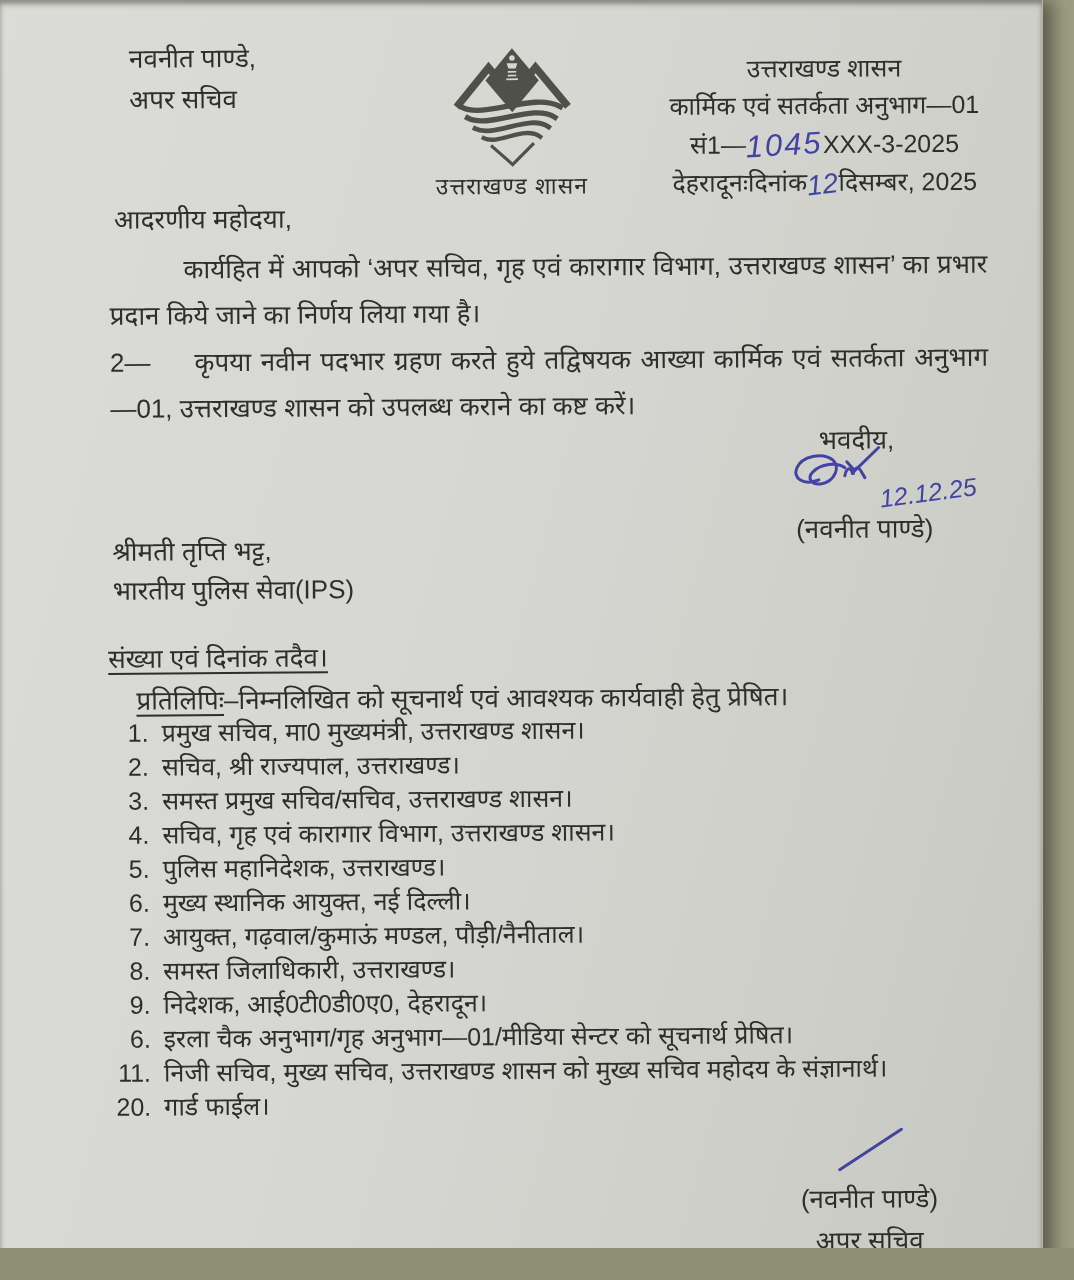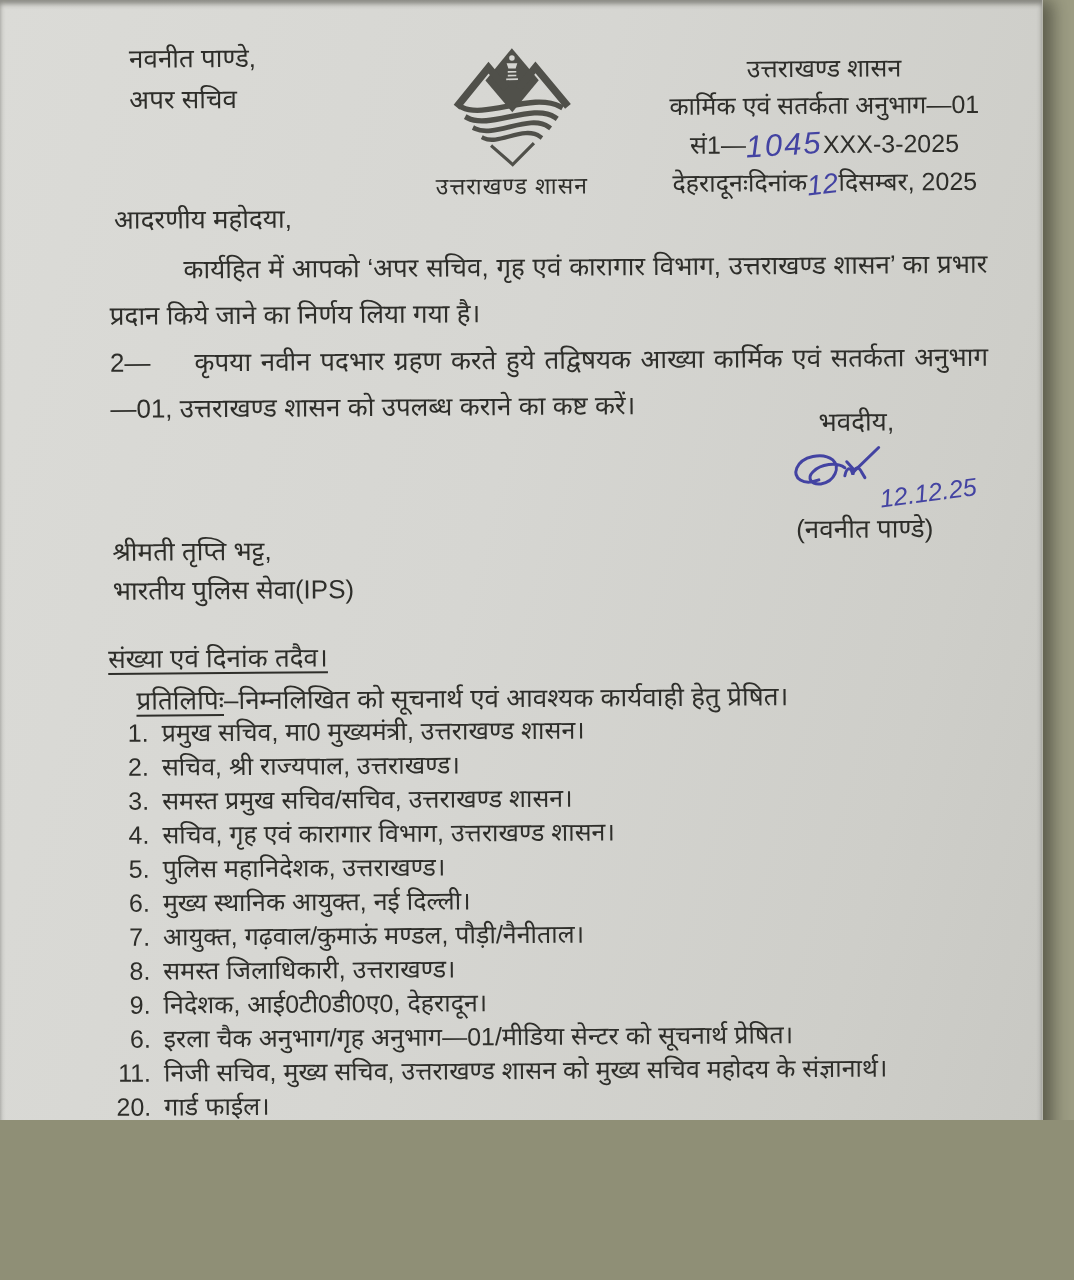--- a/index.html
+++ b/index.html
@@ -1,35 +1,35 @@
 <!DOCTYPE html>
 <html lang="hi"><head>
 <meta charset="utf-8">
 <style>
   html,body{margin:0;padding:0;}
   body{background:#8f8f76;font-family:"Liberation Sans",sans-serif;}
-  .page{position:relative;width:1074px;height:1120px;overflow:hidden;background:#9d9d84;}
+  .page{position:relative;width:1074px;height:1248px;overflow:hidden;background:#9d9d84;}
   .paper{position:absolute;top:0;left:0;width:1042px;height:1280px;
     background:linear-gradient(105deg,#dbdbd7 0%,#d6d6d2 45%,#cecec9 80%,#c7c7c2 100%);
     box-shadow:inset 0 4px 5px rgba(42,42,34,.45), 10px 0 16px rgba(30,30,22,.5);
     border-right:1px solid #b5b5ac;}
   .content{position:absolute;inset:0;color:#2e2e2a;transform:rotate(-0.4deg);transform-origin:50% 50%;}
   .abs{position:absolute;}
   .hw{color:#4343a2;font-style:italic;display:inline-block;}
   #sender{left:133px;top:36px;font-size:26px;line-height:41px;}
   #emblem{left:452px;top:44px;width:128px;height:128px;}
   #emblem-caption{left:405px;top:169px;width:220px;text-align:center;font-size:23px;letter-spacing:1px;}
   #office{left:626px;top:52px;width:404px;text-align:center;font-size:25px;line-height:37px;}
   #office .hw-ref{font-size:31px;transform:rotate(-3deg);position:relative;top:2px;letter-spacing:2px;}
   #office .hw-day{font-size:28px;transform:rotate(-6deg);position:relative;top:3px;}
   #salutation{left:117px;top:198px;font-size:26px;}
   #para1{left:112px;top:244px;width:878px;font-size:26px;line-height:46px;text-align:justify;text-indent:74px;margin:0;}
   #para2{left:112px;top:337px;width:878px;font-size:26px;line-height:46px;text-align:justify;margin:0;}
   #para2 .pnum{margin-right:44px;}
-  #closing{left:820px;top:405px;font-size:26px;}
+  #closing{left:820px;top:423px;font-size:26px;}
   #sig-svg{left:786px;top:444px;width:238px;height:84px;}
   #signatory{left:763px;top:512px;width:205px;text-align:center;font-size:26px;}
   #recipient{left:113px;top:530px;font-size:26px;line-height:39px;}
   #refline{left:108px;top:637px;font-size:26px;text-decoration:underline;text-underline-offset:5px;text-decoration-thickness:2px;}
   #copyhead{left:108px;top:679px;font-size:26px;}
   #copyhead .u{text-decoration:underline;text-underline-offset:5px;text-decoration-thickness:2px;margin-left:28px;}
   #copies{left:112px;top:716px;width:888px;font-size:25px;}
   .copy-item{display:flex;line-height:29px;margin-bottom:5px;}
   .copy-num{flex:none;width:36px;text-align:right;margin-right:13px;}
   .copy-text{flex:1;}

